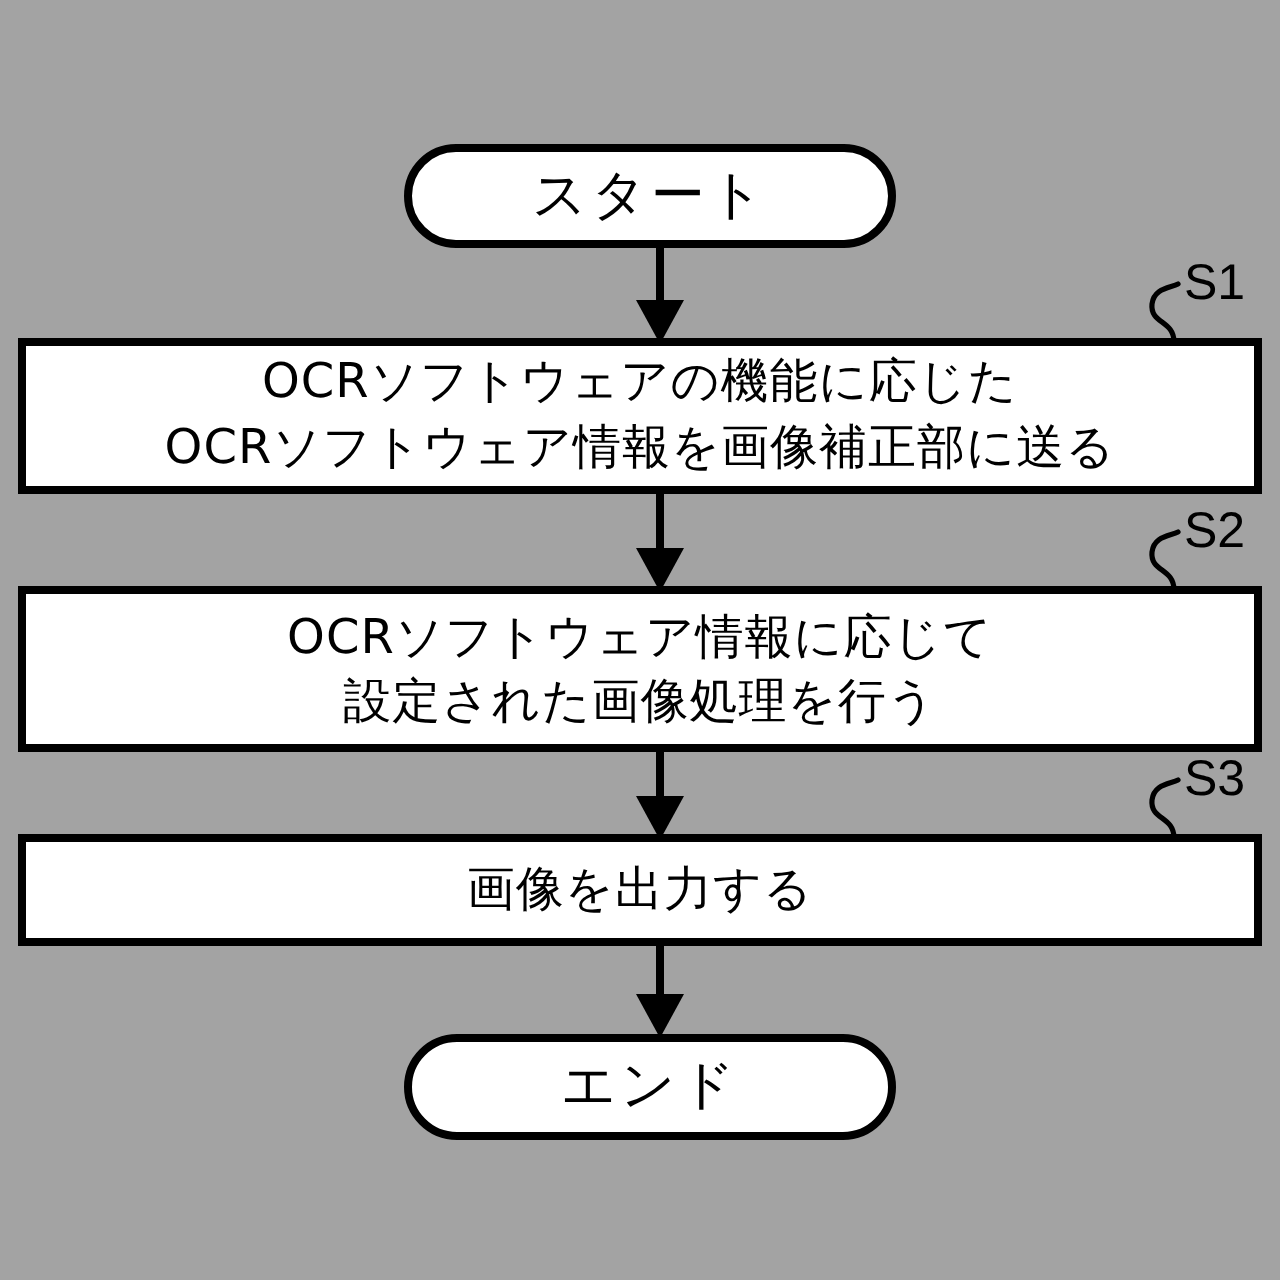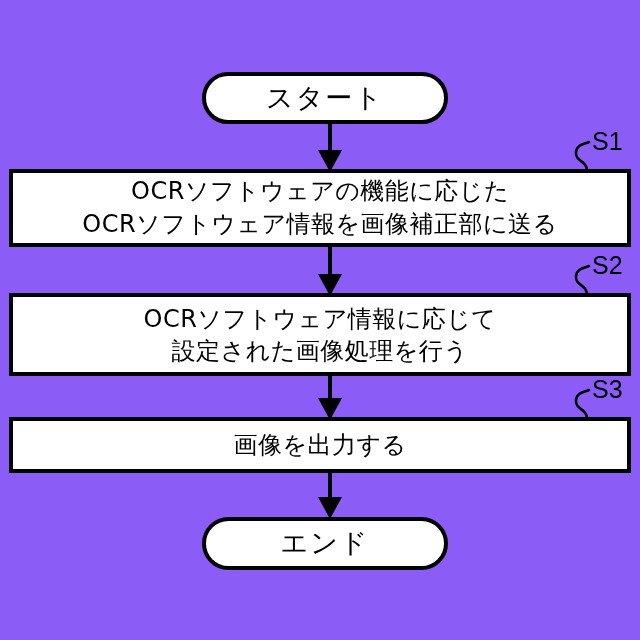--- a/index.html
+++ b/index.html
@@ -10,21 +10,21 @@
   body {
     width: 640px;
     height: 640px;
     overflow: hidden;
     font-family: "Liberation Sans", "DejaVu Sans", sans-serif;
   }
   #flowchart-root {
     position: relative;
     width: 640px;
     height: 640px;
-    background: #8b5cf6;
+    background: #a3a3a3;
   }
   #flow-svg {
     position: absolute;
     top: 0;
     left: 0;
     width: 640px;
     height: 640px;
     display: block;
   }
   .node-text {

